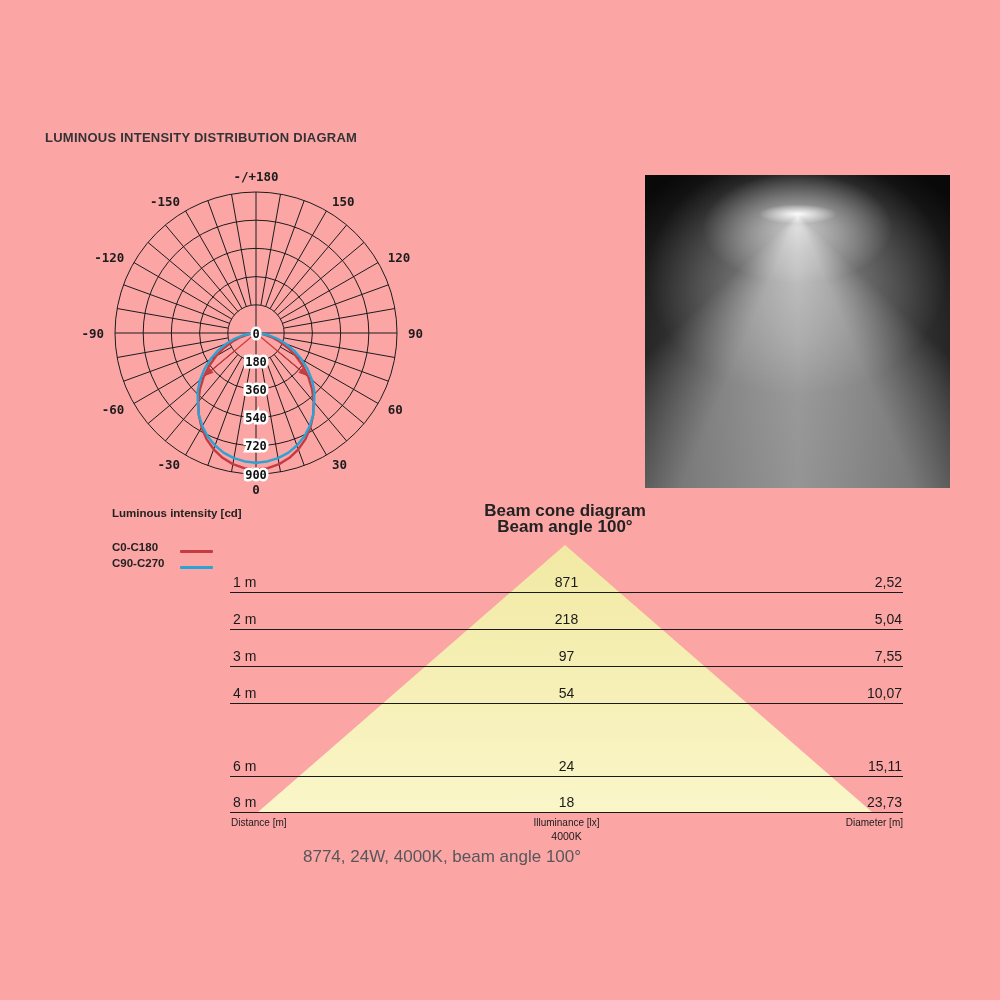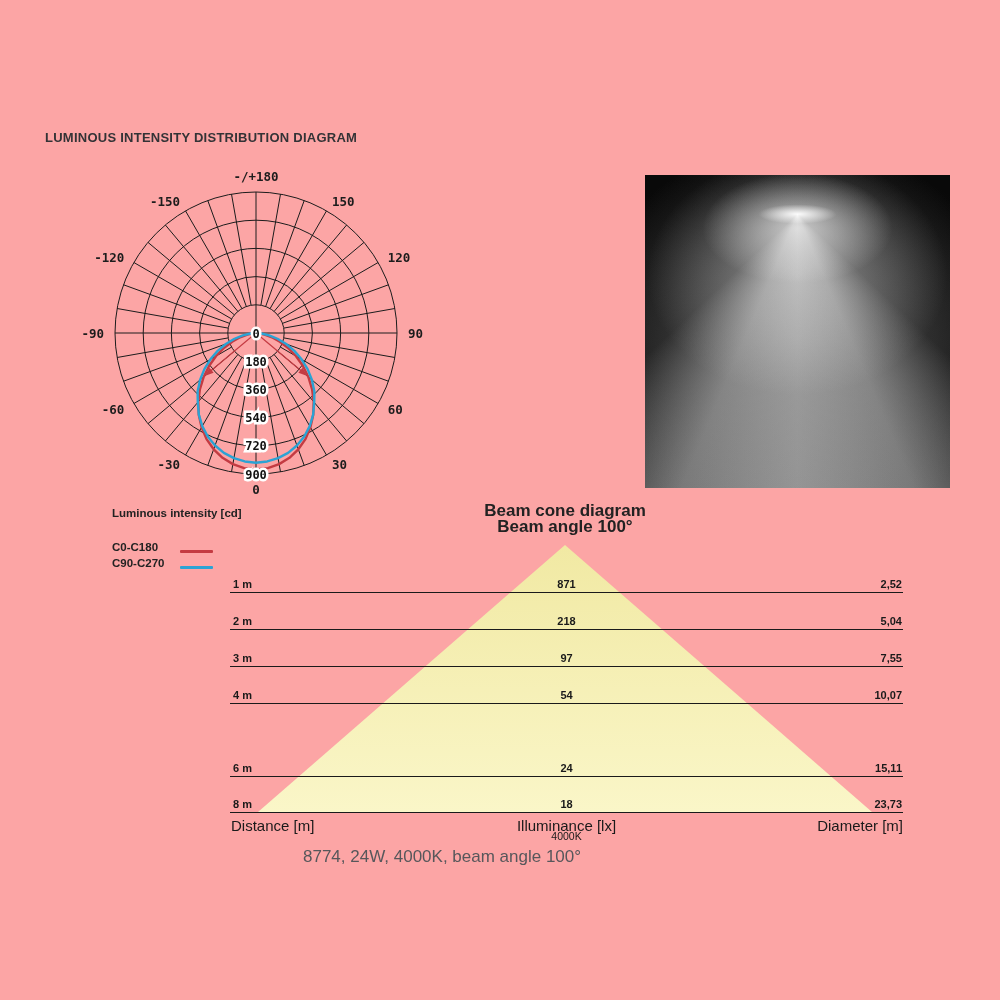--- a/index.html
+++ b/index.html
@@ -30,27 +30,27 @@
       conic-gradient(from 133deg at 50% 12.5%, rgba(255,255,255,0) 0deg, rgba(228,228,228,.5) 24deg,
                      rgba(236,236,236,.62) 47deg, rgba(228,228,228,.5) 70deg, rgba(255,255,255,0) 94deg),
       #090909;}
 
   
   .cone-heading{position:absolute;left:415px;width:300px;text-align:center;
                 font-size:17px;font-weight:bold;color:#222;}
   #cone-svg{position:absolute;left:230px;top:540px;width:690px;height:280px;}
 
   .cone-row{position:absolute;left:230px;width:673px;height:19px;
-            border-bottom:1px solid #1a1a1a;font-size:11px;font-weight:bold;color:#1a1a1a;text-align:center;}
+            border-bottom:1px solid #1a1a1a;font-size:14px;font-weight:normal;color:#1a1a1a;text-align:center;}
   .cone-row .c-dist{position:absolute;left:3px;bottom:2px;}
   .cone-row .c-lux{position:absolute;left:50%;bottom:2px;transform:translateX(-50%);}
   .cone-row .c-dia{position:absolute;right:1px;bottom:2px;}
 
   .cone-footer{position:absolute;left:230px;top:817px;width:673px;height:13px;
-               font-size:15px;color:#1a1a1a;}
+               font-size:10px;color:#1a1a1a;}
   .cone-footer .c-dist{position:absolute;left:1px;top:0;}
   .cone-footer .c-lux{position:absolute;left:50%;top:0;transform:translateX(-50%);}
   .cone-footer .c-dia{position:absolute;right:0;top:0;}
   .cone-cct{position:absolute;left:230px;top:830px;width:673px;text-align:center;
             font-size:10.5px;color:#1a1a1a;}
 
   .caption{position:absolute;left:303px;top:847px;font-size:17px;color:#57575b;}
 </style>
 </head>
 <body>

